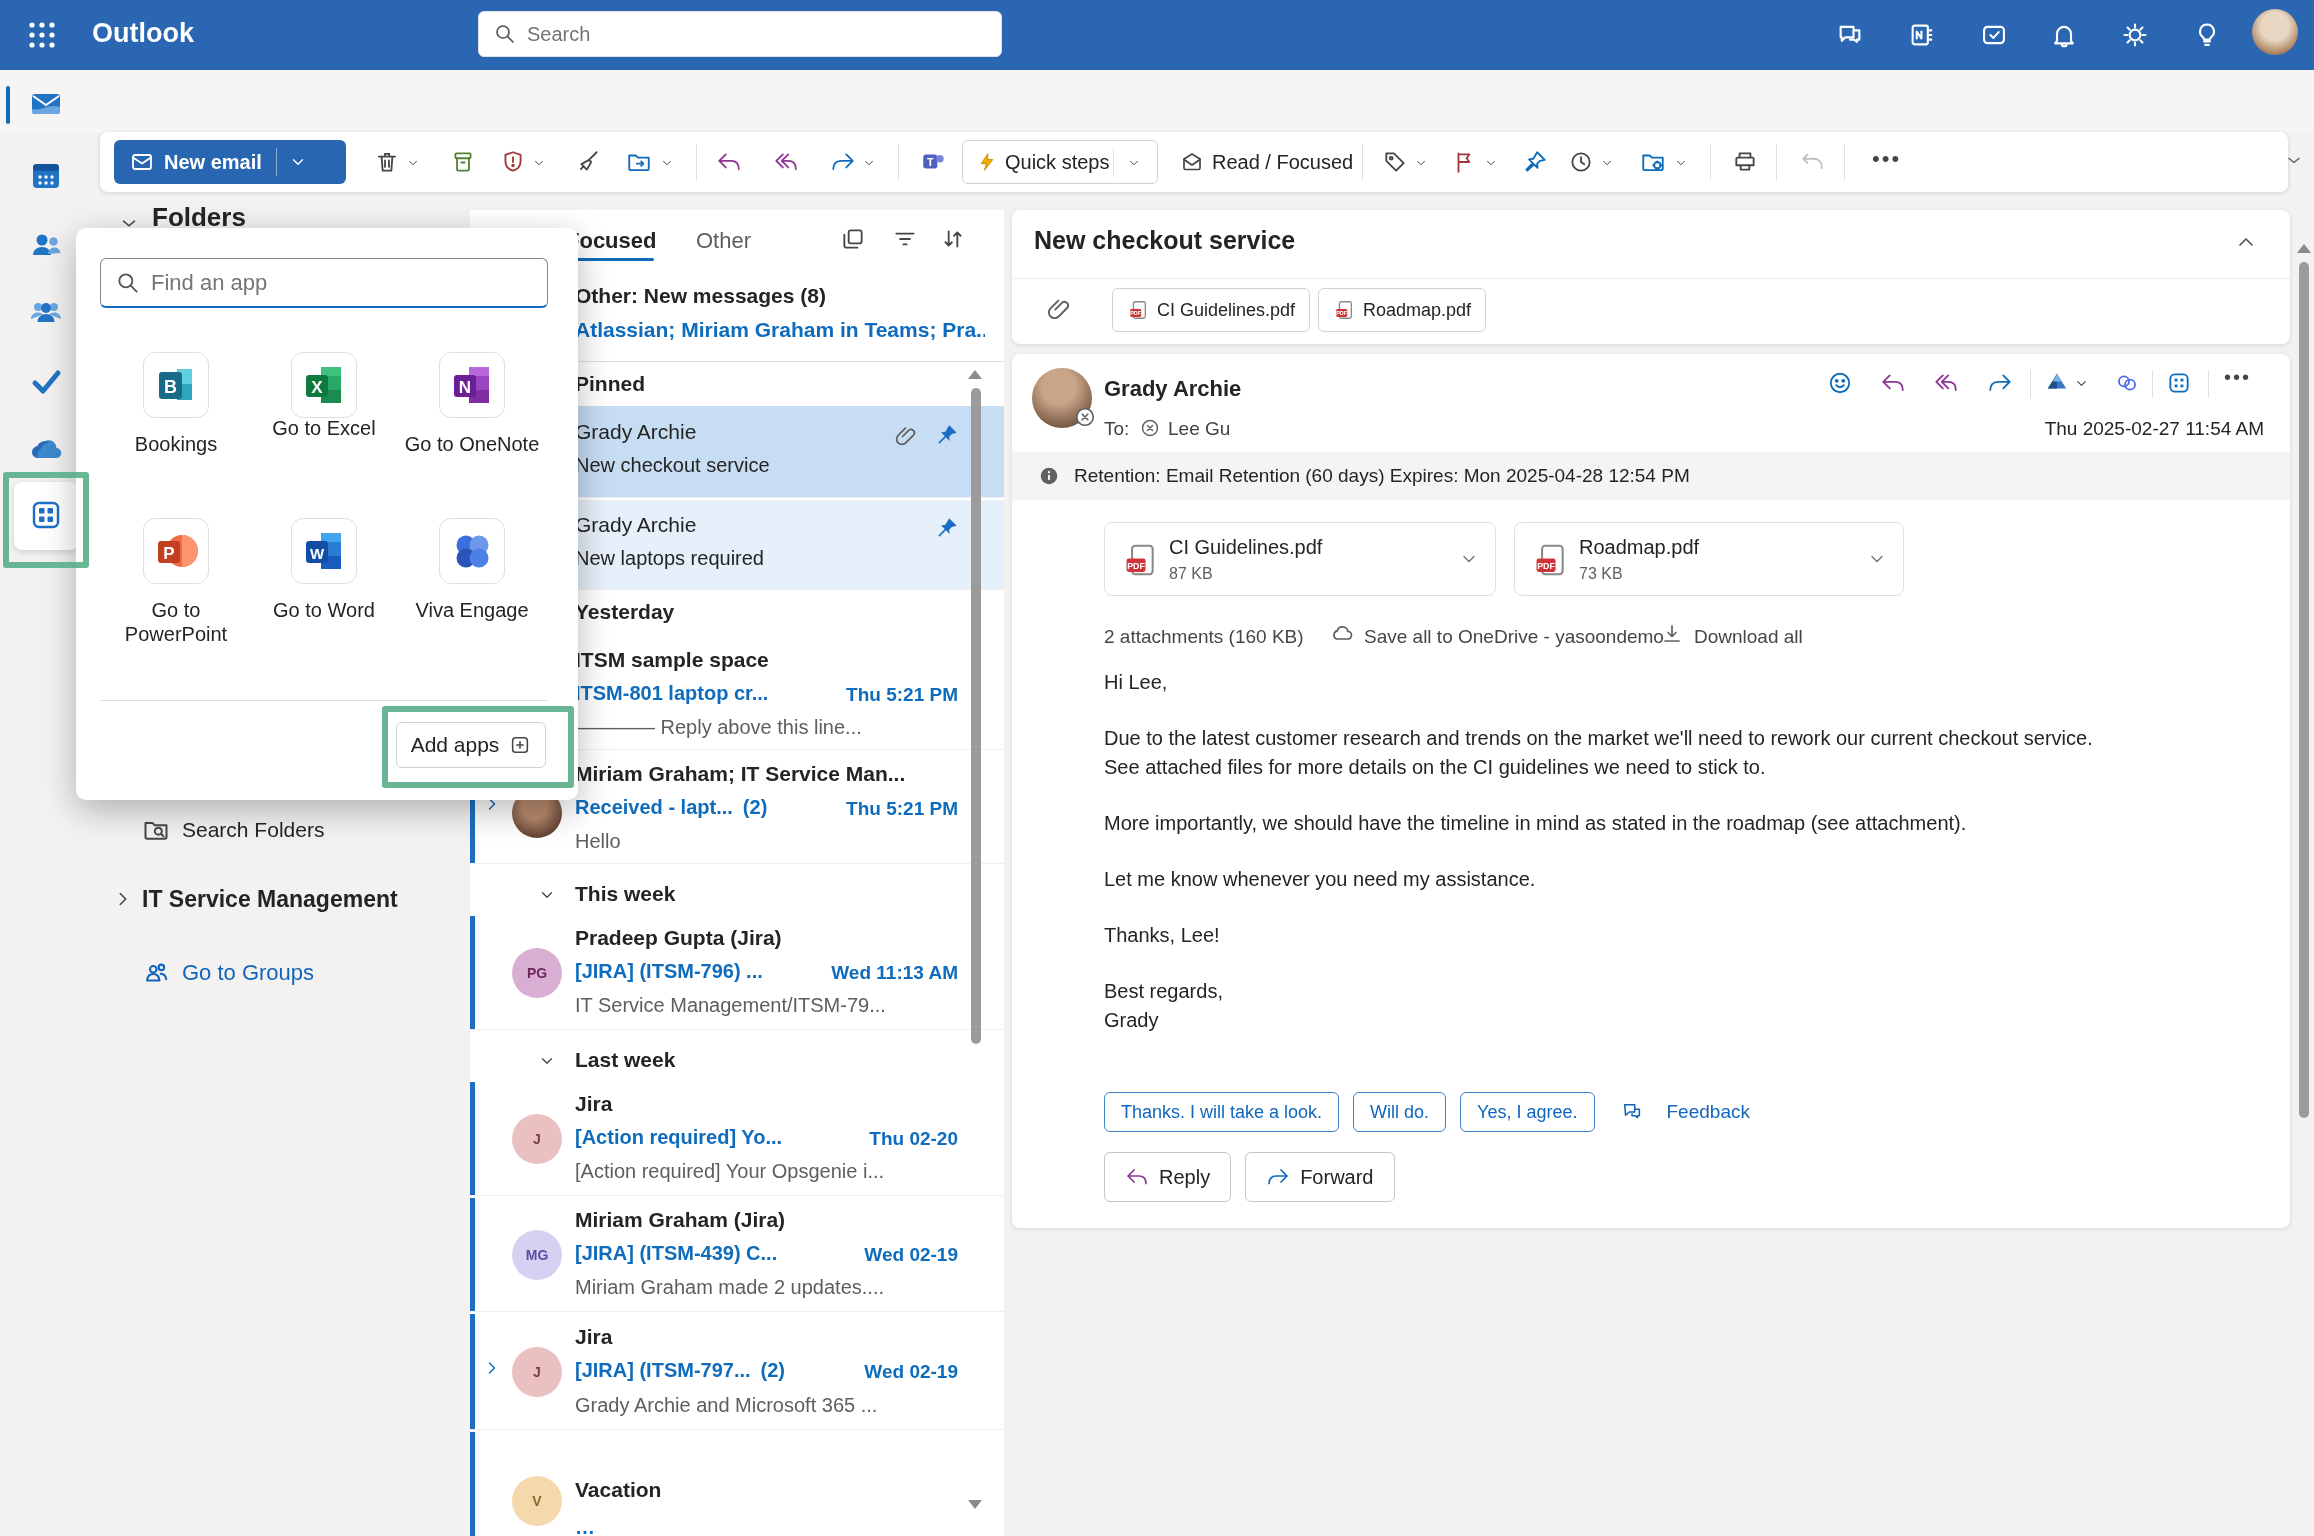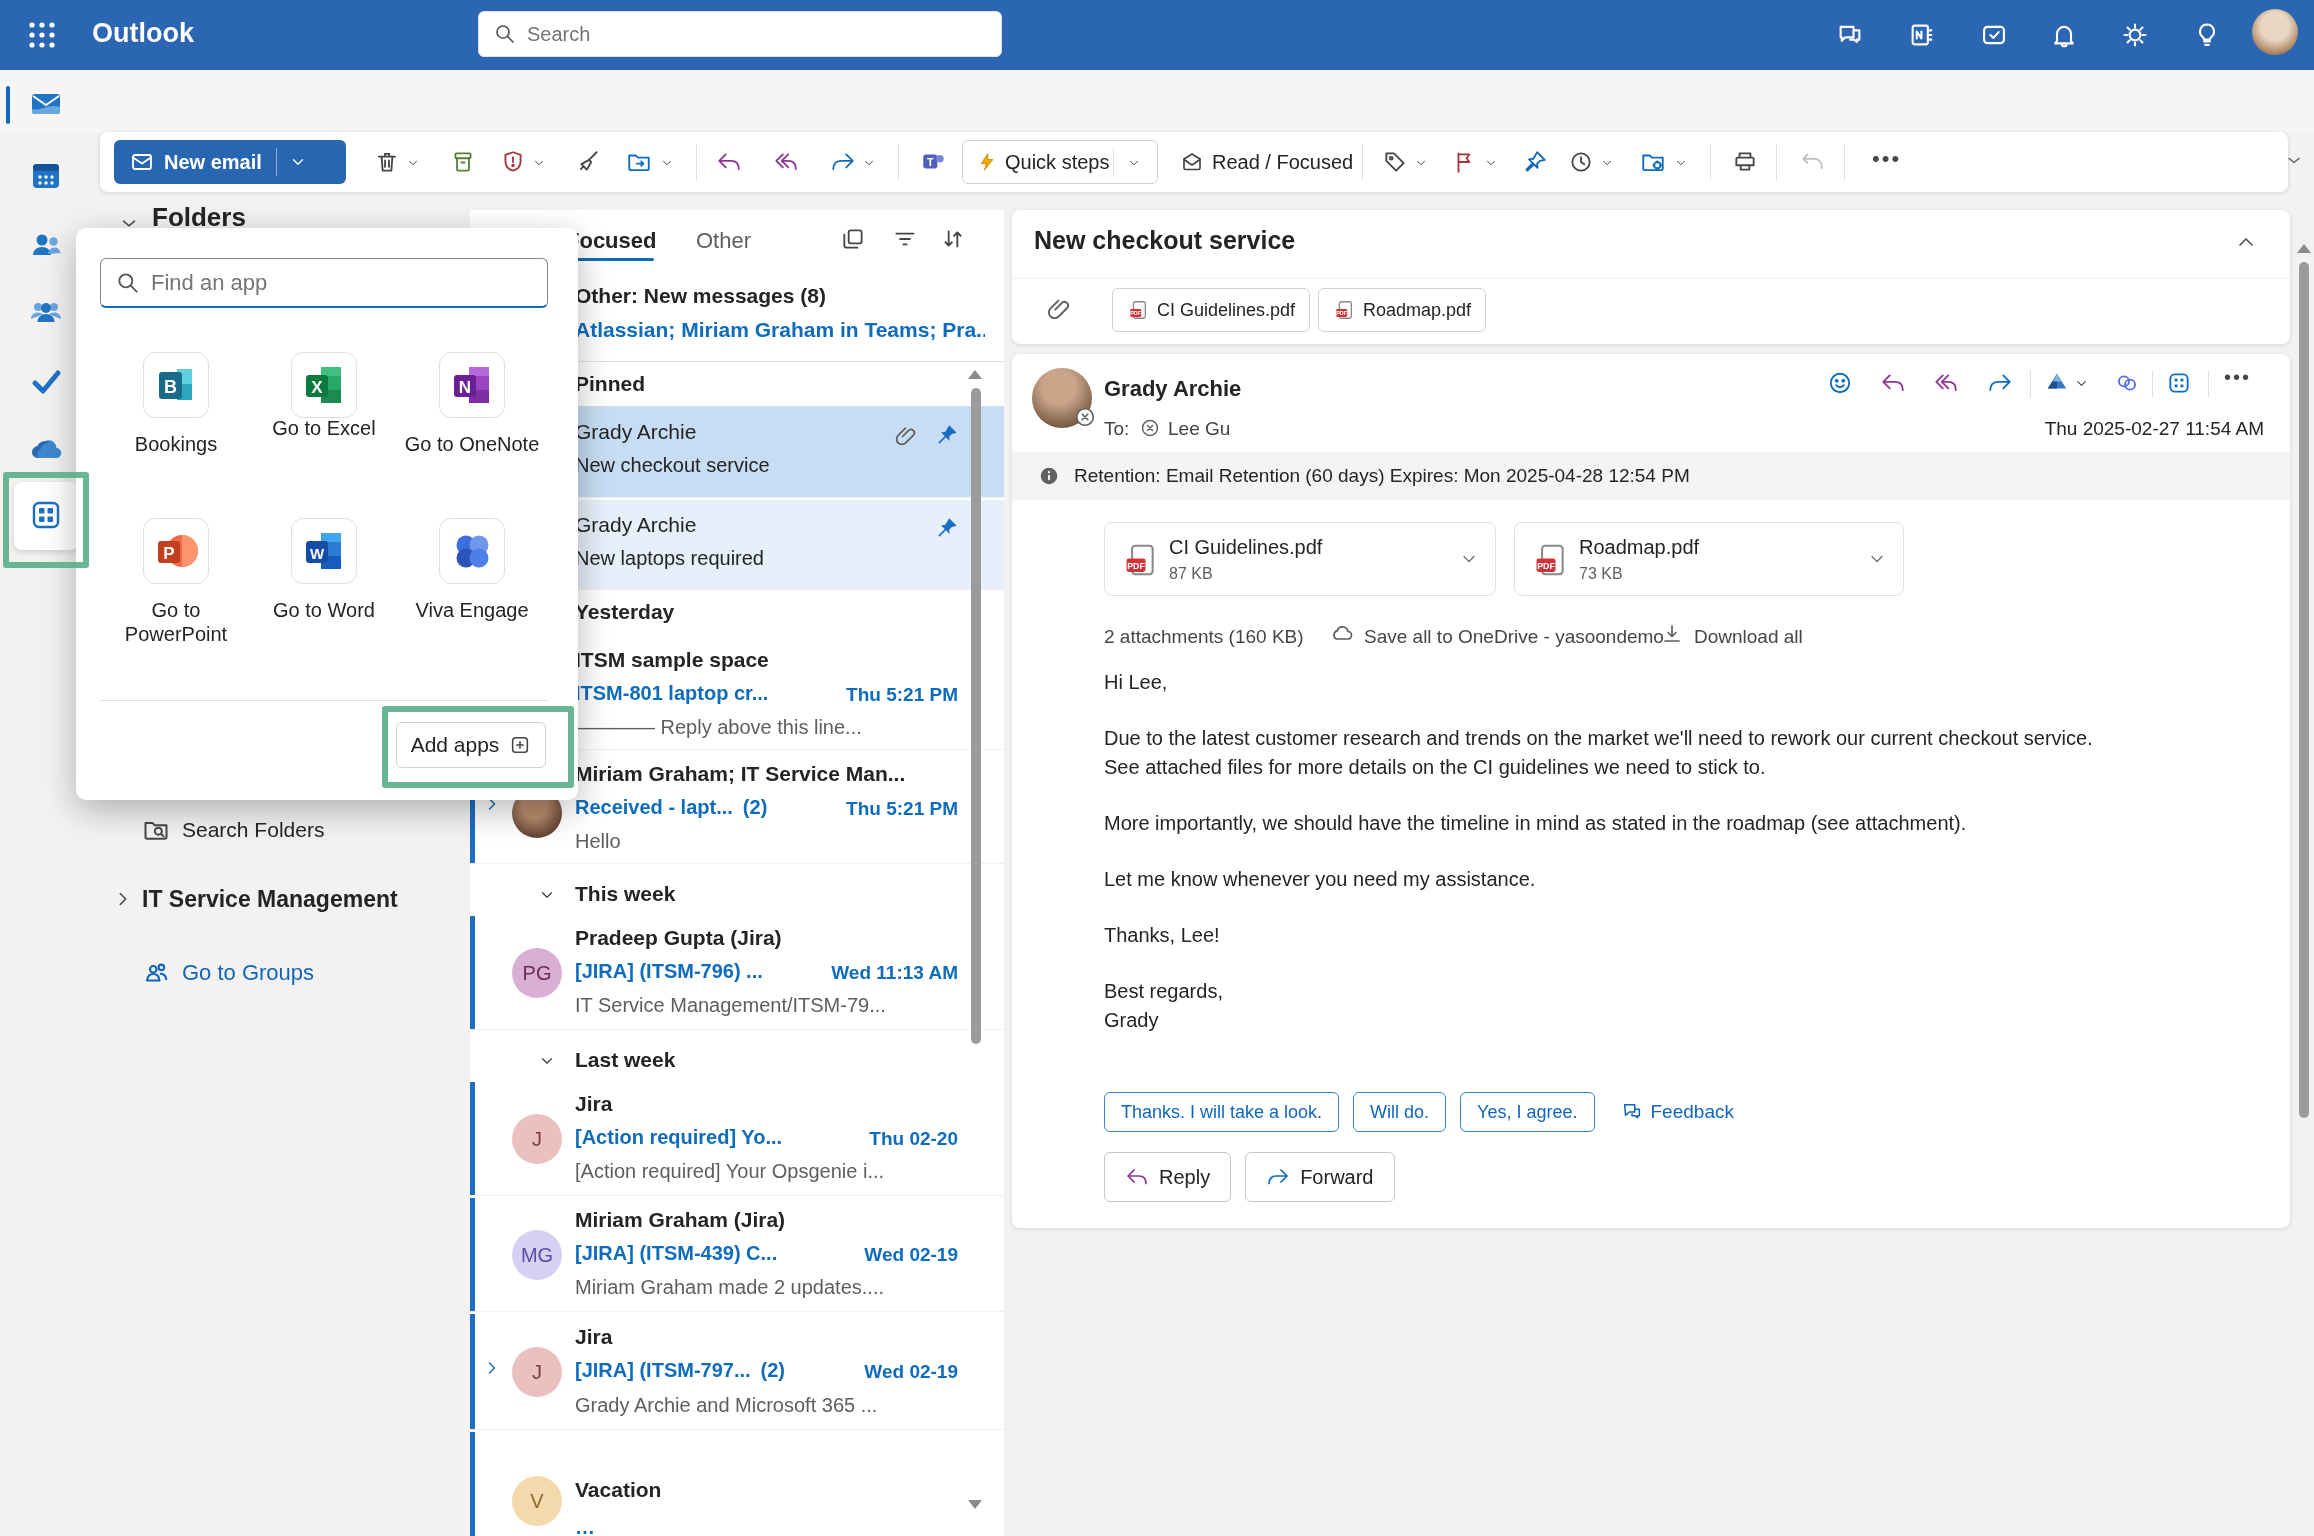--- a/index.html
+++ b/index.html
@@ -39,21 +39,21 @@
 .fold-txt{font-size:21px;color:#242424}
 
 #list-bg{left:470px;top:210px;width:534px;height:1326px;background:#fff}
 .ltab{top:228px;font-size:22px;cursor:pointer}
 #foc-underline{left:566px;top:258px;width:88px;height:3px;background:#0f6cbd;border-radius:2px}
 #list-banner{left:470px;top:268px;width:534px;height:94px;background:#fff;border-bottom:1px solid #e1dfdd;cursor:pointer}
 .sec-hdr{position:absolute;left:470px;width:534px;height:36px}
 .sec-hdr .t{position:absolute;left:105px;top:6px;font-size:21px;font-weight:600;color:#242424}
 .row{position:absolute;left:470px;width:534px;background:#fff;border-bottom:1px solid #efefef;cursor:pointer}
 .row .ubar{position:absolute;left:0;top:0;bottom:0;width:5px;background:#1b6ec2}
-.row .av{position:absolute;left:42px;width:50px;height:50px;border-radius:50%;display:flex;align-items:center;justify-content:center;font-size:20px;font-weight:400}
+.row .av{position:absolute;left:42px;width:50px;height:50px;border-radius:50%;display:flex;align-items:center;justify-content:center;font-size:14px;font-weight:700}
 .row .sender{position:absolute;left:105px;font-size:21px;color:#242424;white-space:nowrap}
 .row .subj{position:absolute;left:105px;font-size:20px;font-weight:600;color:#0f6cbd;white-space:nowrap}
 .row .subj .cnt{font-weight:600;color:#0f6cbd;margin-left:10px}
 .row .time{position:absolute;right:46px;font-size:19px;font-weight:600;color:#0f6cbd;white-space:nowrap}
 .row .prev{position:absolute;left:105px;font-size:20px;color:#605e5c;white-space:nowrap;overflow:hidden;max-width:390px}
 .bold{font-weight:600}
 
 .card{position:absolute;background:#fff;border-radius:8px;box-shadow:0 1px 4px rgba(0,0,0,.12)}
 .chip{position:absolute;top:78px;height:44px;border:1px solid #d1d1d1;border-radius:6px;display:flex;align-items:center;gap:8px;padding:0 14px;cursor:pointer;background:#fff}
 .chip span{font-size:18px;color:#242424;white-space:nowrap}
@@ -783,21 +783,21 @@
       <p>Let me know whenever you need my assistance.</p>
       <p>Thanks, Lee!</p>
       <p>Best regards,
 Grady</p>
     </div>
 
     <div style="position:absolute;left:92px;top:738px;display:flex;gap:14px;align-items:center">
       <button class="sugg">Thanks. I will take a look.</button>
       <button class="sugg">Will do.</button>
       <button class="sugg">Yes, I agree.</button>
-      <span style="display:flex;align-items:center;gap:8px;margin-left:12px;cursor:pointer">
+      <span style="display:flex;align-items:center;gap:24px;margin-left:12px;cursor:pointer">
         <svg width="22" height="22" viewBox="0 0 24 24" class="ic" style="stroke:#1166bb">
             <path d="M4 4h11v8H9l-4 3.5zM15 9h5v7h-2v2.3L15.4 16H12v-2"></path>
           </svg>
         <span style="font-size:19px;color:#1166bb">Feedback</span>
       </span>
     </div>
 
     <div style="position:absolute;left:92px;top:798px;display:flex;gap:14px">
       <button class="actbtn">
         <svg width="24" height="24" viewBox="0 0 24 24" class="ic" style="stroke:#8f3494">

